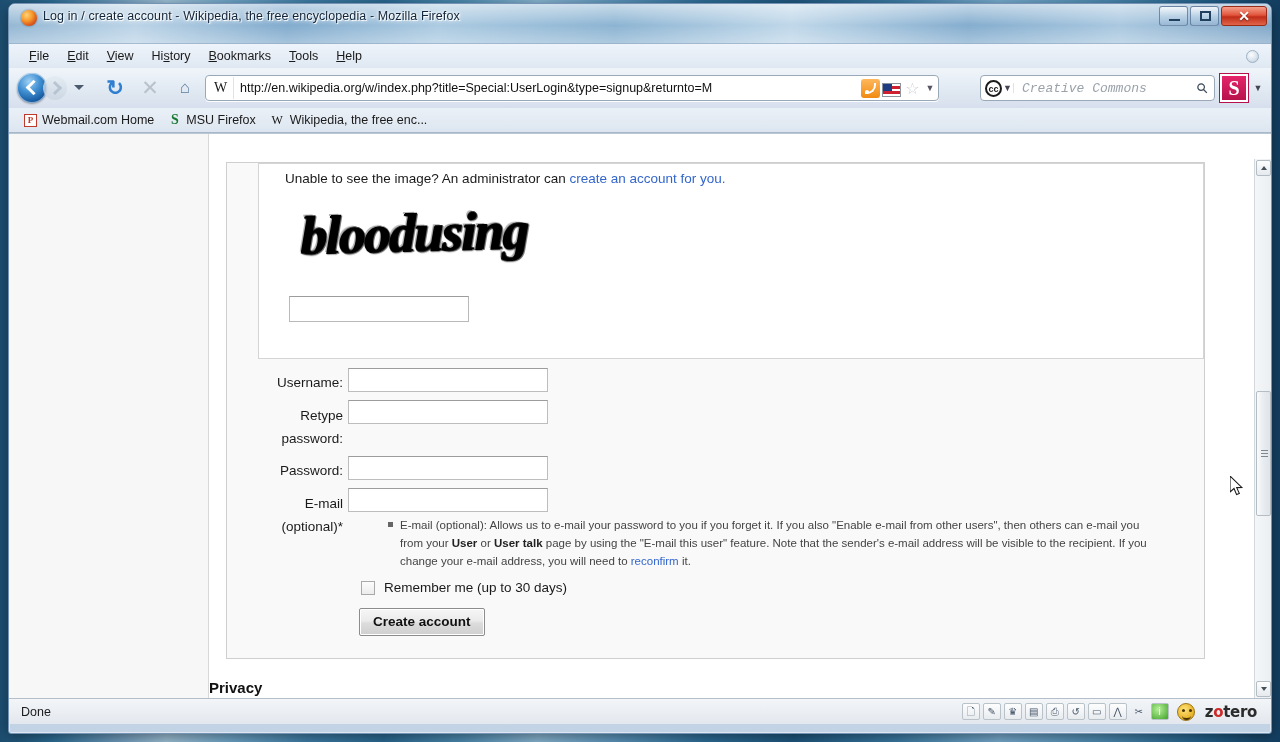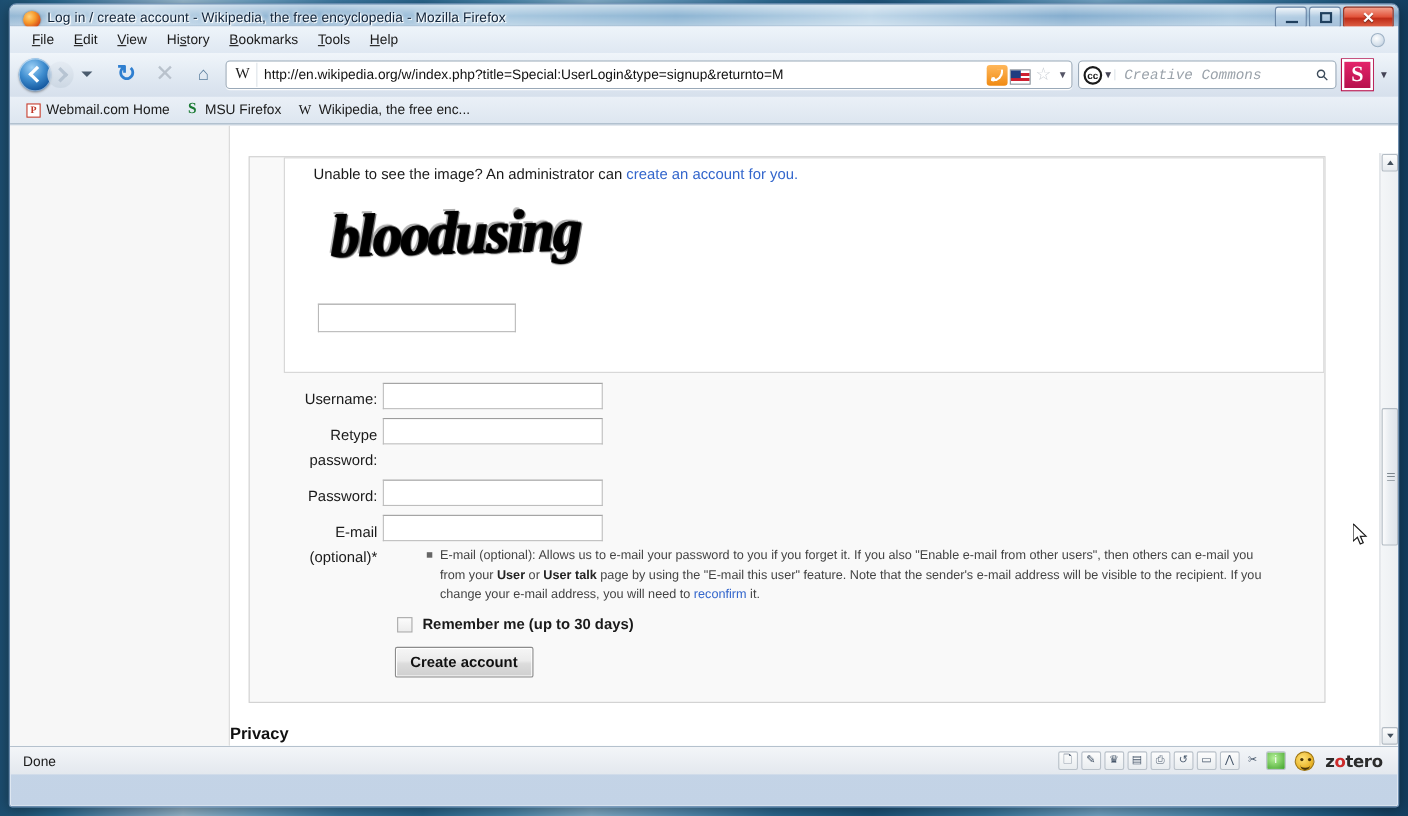--- a/index.html
+++ b/index.html
@@ -26,21 +26,21 @@
     position:absolute; left:8px; top:3px; width:1264px; height:731px;
     border-radius:7px 7px 3px 3px;
     background:linear-gradient(180deg,#dfe9f4 0%, #cfdcec 28%, #c3d3e6 100%);
     border:1px solid #7593b4;
     box-shadow:0 0 0 1px rgba(255,255,255,.45) inset, 0 3px 14px rgba(0,0,0,.45);
     overflow:hidden;
   }
 
   
   .titlebar {
-    position:relative; height:20px;
+    position:relative; height:40px;
     background:
       linear-gradient(180deg, rgba(255,255,255,.55), rgba(255,255,255,.05) 55%, rgba(255,255,255,.32)),
       linear-gradient(90deg,#8fb4d2 0%,#b9d2e6 10%,#7ba7cb 22%,#a8c8e0 34%,#86b0d0 48%,#bcd5e8 62%,#7ea9cc 76%,#a5c5de 88%,#7ba3c6 100%);
     border-bottom:1px solid rgba(120,150,180,.55);
     border-radius:6px 6px 0 0;
   }
   .win-title {
     position:absolute; left:34px; top:5px;
     font-size:12.5px; color:#11243a; letter-spacing:.1px;
     text-shadow:0 0 3px #fff, 0 0 5px #fff, 1px 1px 0 rgba(255,255,255,.9);
@@ -142,21 +142,21 @@
     content:""; position:absolute; left:4px; top:4px; width:9px; height:9px;
     border-right:2px solid #fff; border-bottom:2px solid #fff; border-radius:0 0 9px 0;
   }
   .flag-ic { background:linear-gradient(180deg,#fff 0 20%,#cf2030 20% 40%,#fff 40% 60%,#cf2030 60% 80%,#fff 80%); border:1px solid #8b939c; height:14px; margin-top:3px; }
   .flag-ic:after { content:""; position:absolute; left:0; top:0; width:9px; height:7px; background:#1f3c80; }
   .star-ic { color:#c9ced4; font-size:16px; line-height:19px; text-align:center; }
   .url-caret { width:12px; text-align:center; color:#556; font-size:9px; line-height:19px; }
 
   .searchbar {
     width:235px; height:26px; flex:0 0 auto; display:flex; align-items:center;
-    background:#fff; border:1px solid #9aa9b8; border-radius:4px;
+    background:#fff; border:1px solid #9aa9b8; border-radius:4px;margin-left:36px;
   }
   .cc-ic {
     width:17px; height:17px; border-radius:50%; border:2px solid #1b1b1b; margin-left:4px;
     font-size:9px; line-height:14px; text-align:center; font-weight:bold; color:#1b1b1b; flex:0 0 auto;
   }
   .sb-caret { width:12px; text-align:center; color:#445; font-size:9px; border-right:1px solid #dde3e9; }
   .search-ph { flex:1 1 auto; font-family:Liberation Mono, monospace; font-style:italic; font-size:13px; color:#9aa2aa; padding-left:8px; }
   .mag-ic { width:24px; text-align:center; color:#3b4a59; font-size:14px; transform:rotate(-45deg); }
 
   .s-ext {
@@ -236,21 +236,21 @@
     position:absolute; left:128px; top:148px; right:40px;
     font-size:11.5px; color:#444; line-height:18px;
   }
   .help-list li { list-style:none; position:relative; padding-left:14px; }
   .help-list li:before {
     content:""; position:absolute; left:2px; top:6px; width:5px; height:5px; background:#666;
   }
   .help-list b { font-weight:bold; color:#222; }
   .help-list a { color:#3366cc; text-decoration:none; }
 
-  .remember-row { position:absolute; left:103px; top:212px; display:flex; align-items:center; gap:9px;font-weight:bold; }
+  .remember-row { position:absolute; left:103px; top:212px; display:flex; align-items:center; gap:9px; }
   .cbox { width:14px; height:14px; border:1px solid #a9a9a9; background:linear-gradient(180deg,#fcfcfc,#ececec); }
   .remember-lbl { font-size:13.5px; color:#1a1a1a; }
 
   .submit-btn {
     position:absolute; left:101px; top:240px;
     padding:5px 13px 6px; font-size:13.5px; font-weight:bold; color:#111;
     background:linear-gradient(180deg,#f6f6f6 0%,#ebebeb 45%,#dcdcdc 55%,#cfcfcf 100%);
     border:1px solid #8c8c8c; border-radius:2px;
     box-shadow:0 0 0 1px #fff inset;
     font-family:"Liberation Sans", sans-serif;

